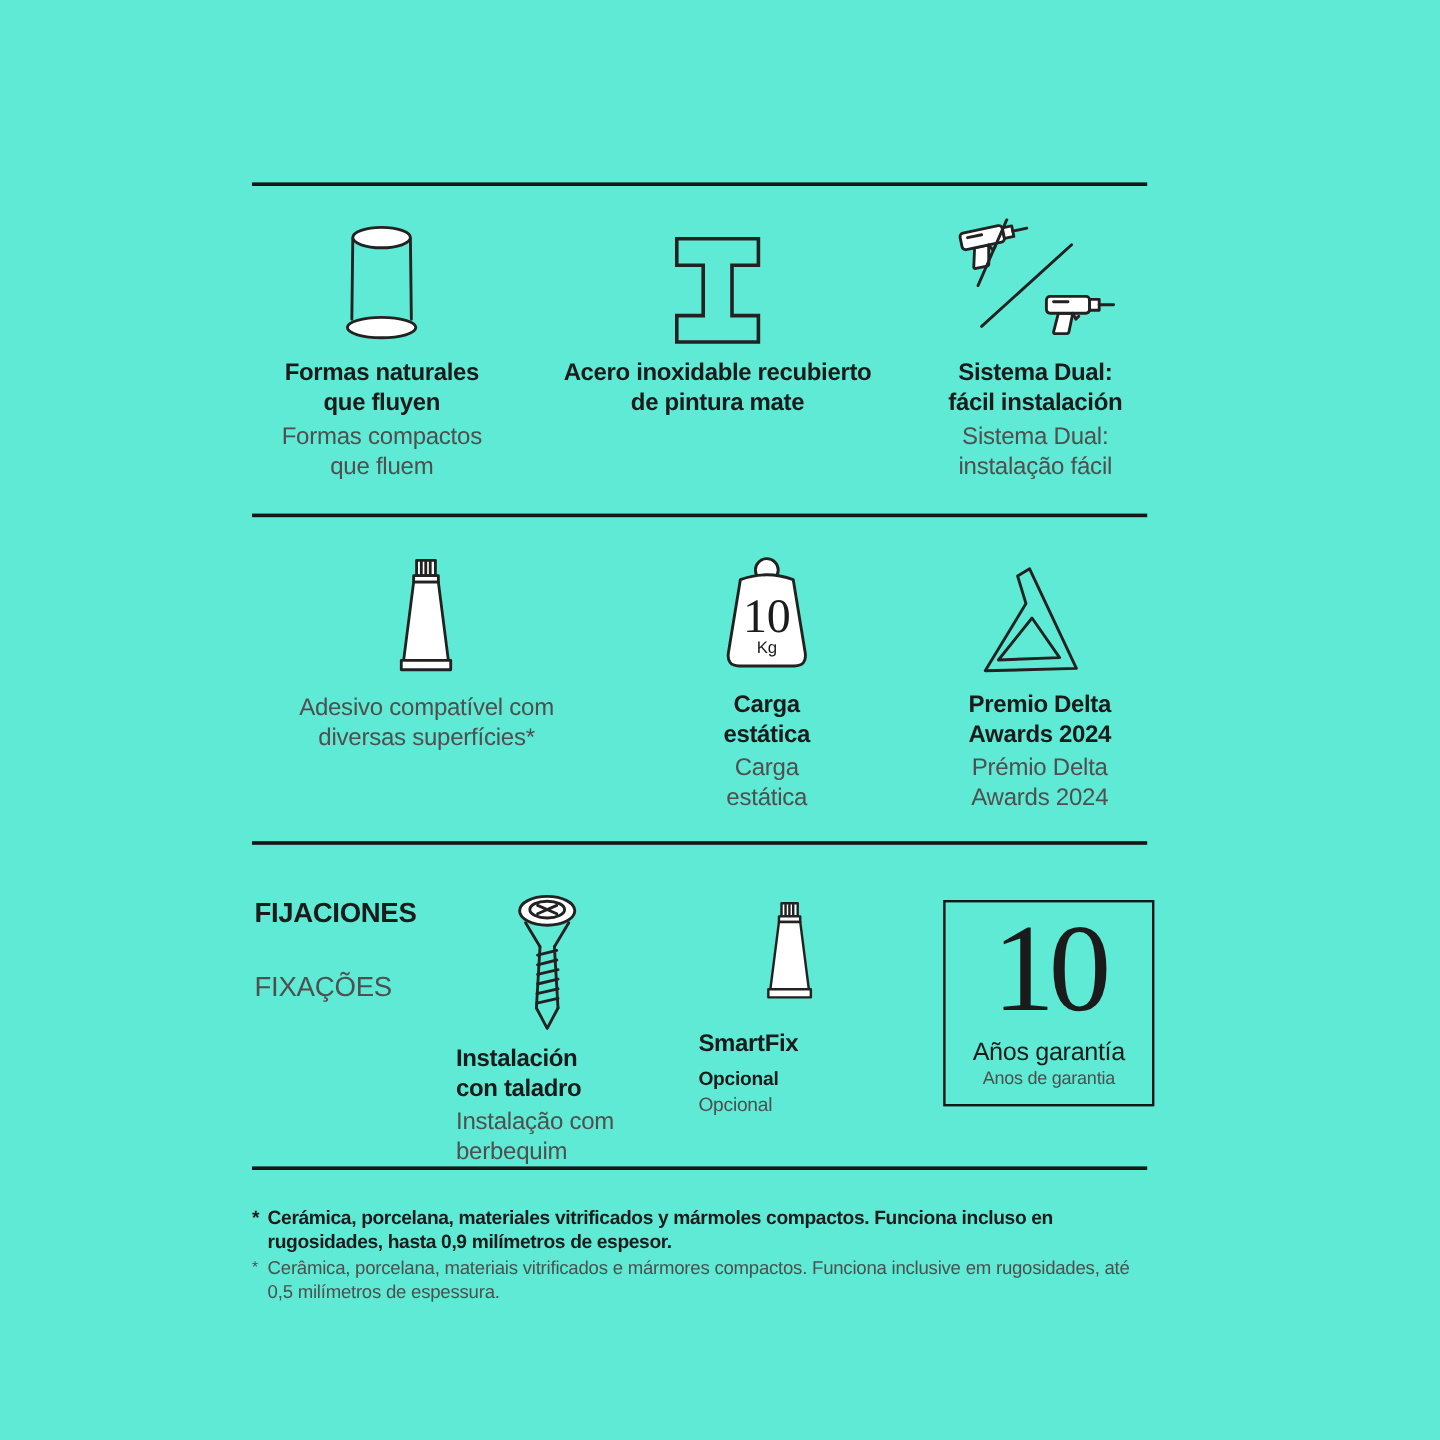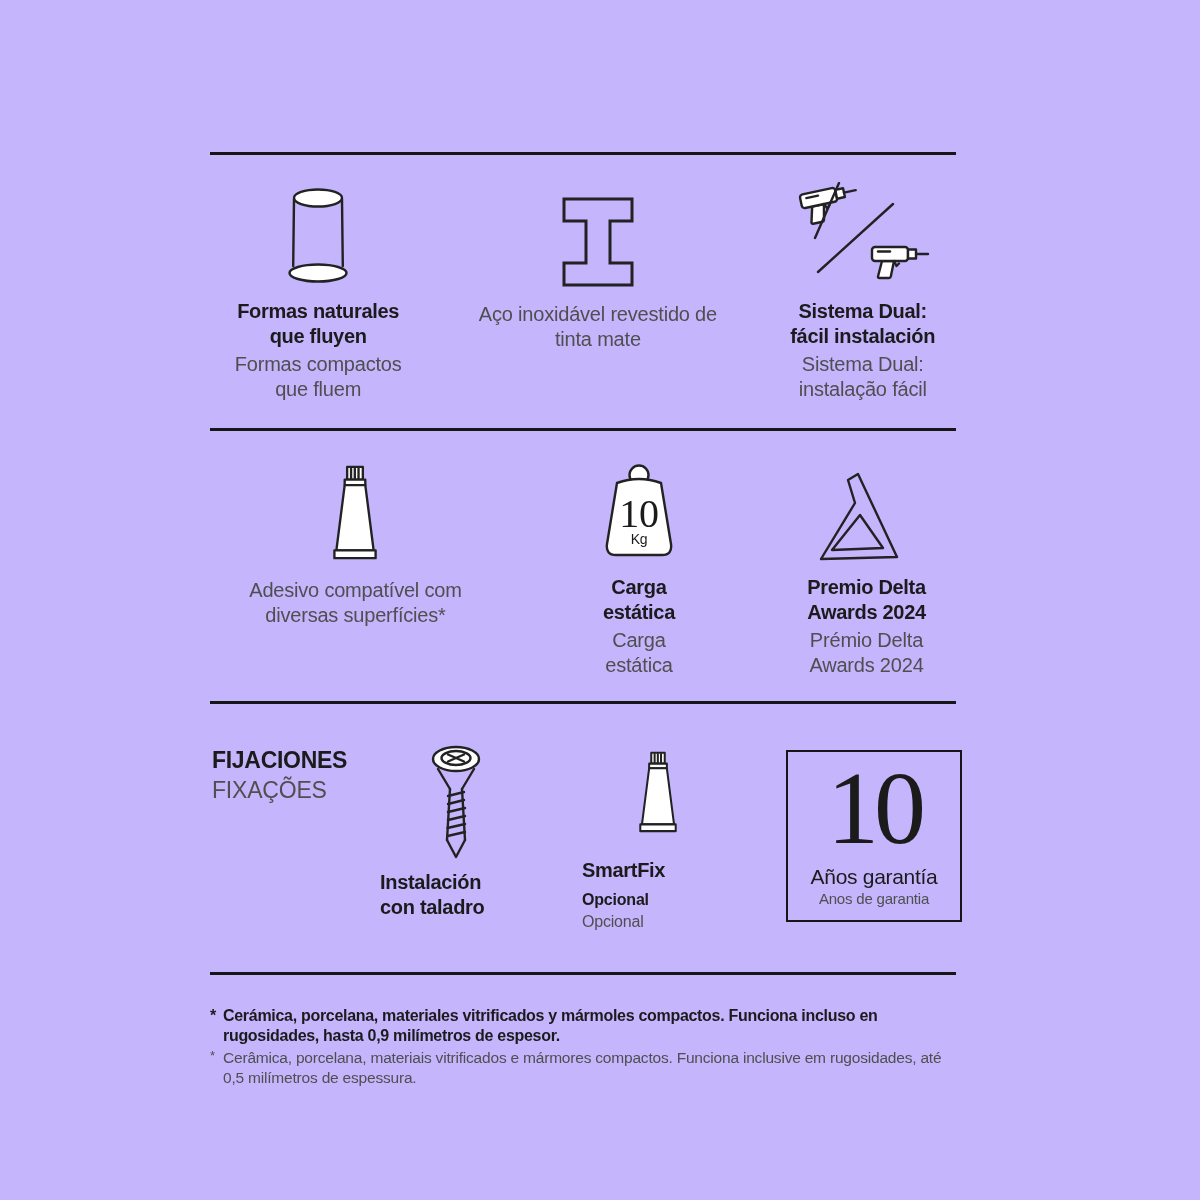--- a/index.html
+++ b/index.html
@@ -1,19 +1,19 @@
 <!DOCTYPE html>
 <html><head>
 <meta charset="utf-8">
 <style>
   html,body{margin:0;padding:0;background:#ffffff;}
   .page{
     position:relative;
     width:1200px;height:1200px;
-    background:#c4b5fd;
+    background:#5eead4;
     font-family:"Liberation Sans", sans-serif;
     color:#1b1b1b;
     letter-spacing:-0.2px;
     overflow:hidden;
   }
   .rule{
     position:absolute;left:210px;width:746px;height:2.5px;background:#161616;
   }
   .rule1{top:152px}.rule2{top:428px}.rule3{top:701px}.rule4{top:972px}
 
@@ -29,21 +29,21 @@
   svg{display:block;}
   .stroke{stroke:#222222;stroke-width:2.4;fill:none;stroke-linejoin:round;stroke-linecap:round;}
   .fillw{fill:#ffffff;}
 
   .title{font-weight:bold;font-size:20px;line-height:1.24;white-space:pre-line;letter-spacing:-0.3px;}
   .subtitle{font-size:20px;line-height:1.26;color:#4f4f4f;white-space:pre-line;margin-top:3px;}
 
   .row3{position:absolute;left:210px;top:702px;width:746px;height:192px;}
   .fix-heading{position:absolute;left:2px;top:44px;line-height:1.3;}
   .fix-heading .es{font-weight:bold;font-size:23px;letter-spacing:-0.3px;}
-  .fix-heading .pt{font-size:23px;color:#4f4f4f;}
+  .fix-heading .pt{font-size:23px;color:#4f4f4f;margin-top:32px;}
 
   .screw-cell{position:absolute;left:170px;top:36px;width:152px;text-align:left;}
   .screw-cell .iconbox{height:128px;margin-bottom:4px;}
   .smartfix-cell{position:absolute;left:372px;top:44px;width:152px;}
   .smartfix-cell .iconbox{height:92px;margin-bottom:20px;}
   .option-es{font-weight:bold;font-size:16px;margin-top:8px;letter-spacing:-0.2px;}
   .option-pt{font-size:16px;color:#4f4f4f;margin-top:4px;}
 
   .guarantee{
     position:absolute;left:576px;top:48px;width:176px;height:172px;
@@ -93,22 +93,22 @@
       <div class="subtitle">Formas compactos
 que fluem</div>
     </div>
 
     <div class="cell c2">
       <div class="iconbox">
         <svg width="78" height="96" viewBox="0 0 78 96">
           <path d="M5,5 H73 V27 H51 V69 H73 V91 H5 V69 H27 V27 H5 Z" fill="none" stroke="#222" stroke-width="3" stroke-linejoin="miter"></path>
         </svg>
       </div>
-      <div class="subtitle">Aço inoxidável revestido de
-tinta mate</div>
+      <div class="title">Acero inoxidable recubierto
+de pintura mate</div>
     </div>
 
     <div class="cell c3">
       <div class="iconbox">
         <svg width="140" height="108" viewBox="0 0 140 108">
           <defs>
             <g id="drill">
               <path class="stroke fillw" d="M13,19 L9,34.5 Q8.7,36 10.5,36 L20,36 Q21.5,36 21.8,34.5 L25,19 Z"></path>
               <rect class="stroke fillw" x="3" y="5" width="36" height="14" rx="3"></rect>
               <rect class="stroke fillw" x="39" y="7.5" width="8" height="9"></rect>
@@ -191,20 +191,22 @@
           <ellipse class="stroke" cx="32" cy="14" rx="14.5" ry="7" stroke-width="2"></ellipse>
           <path class="stroke" d="M24,10.5 L40,17.5 M40,10.5 L24,17.5" stroke-width="2"></path>
           <path class="stroke" d="M14,25 L26,45 M50,25 L38,45"></path>
           <path class="stroke" d="M26,45 L23,96 M38,45 L41,96"></path>
           <path class="stroke" d="M24,52 L40,48 M24,60 L40,56 M24,68 L41,64 M24,76 L41,72 M23.5,84 L41,80 M23.5,92 L41,88"></path>
           <path class="stroke" d="M23,96 L32,113 L41,96"></path>
         </svg>
       </div>
       <div class="title">Instalación
 con taladro</div>
+      <div class="subtitle">Instalação com
+berbequim</div>
     </div>
 
     <div class="smartfix-cell">
       <div class="iconbox">
         <svg width="54" height="88" viewBox="0 0 64 104">
           <use href="#tube"></use>
         </svg>
       </div>
       <div class="title">SmartFix</div>
       <div class="option-es">Opcional</div>

